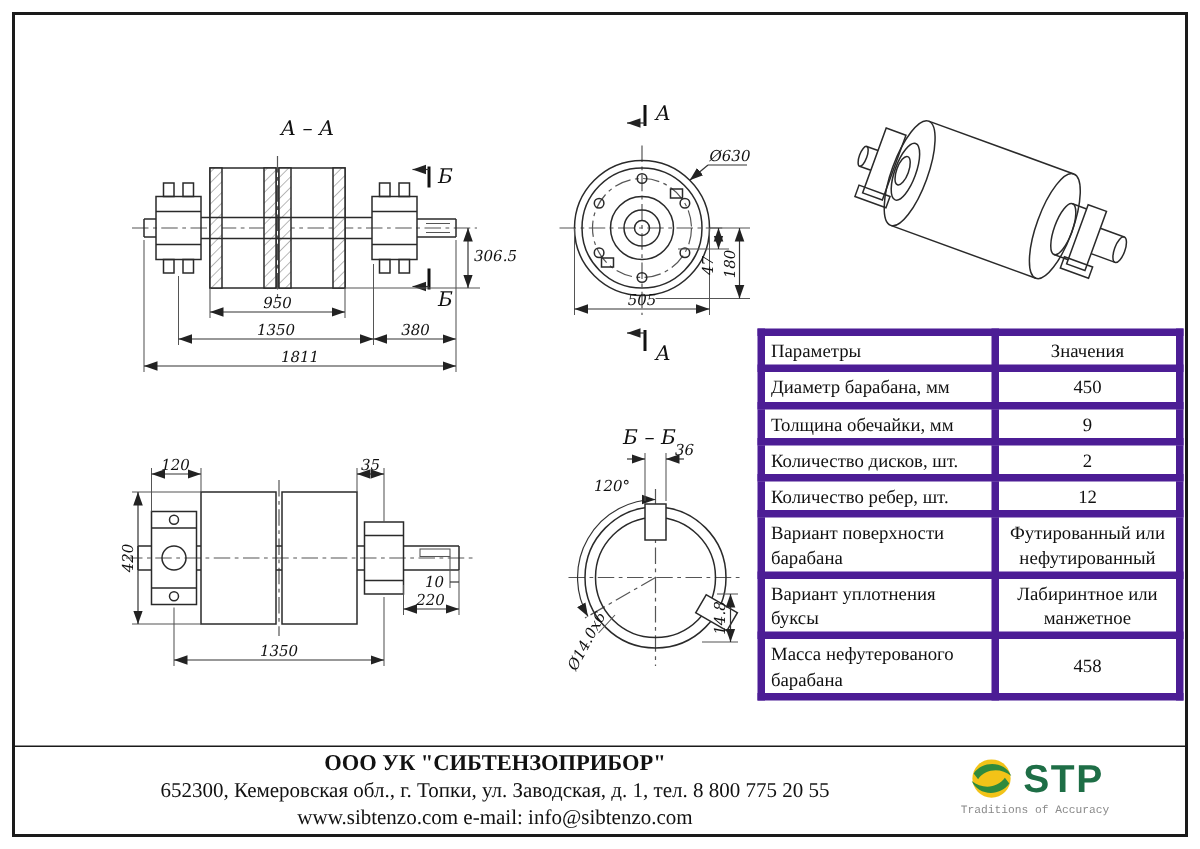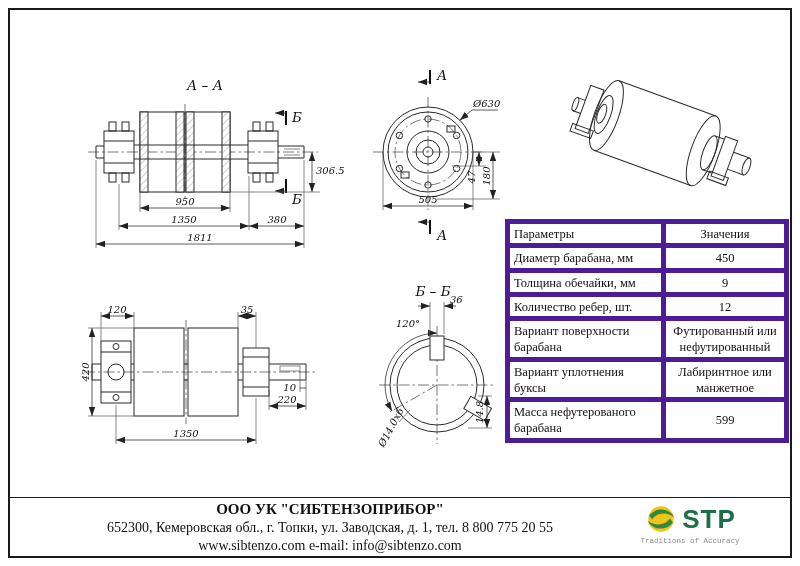--- a/index.html
+++ b/index.html
@@ -333,34 +333,38 @@
       <tbody>
         <tr>
           <td class="p">Диаметр барабана, мм</td>
           <td class="v">450</td>
         </tr>
         <tr>
           <td class="p">Толщина обечайки, мм</td>
           <td class="v">9</td>
         </tr>
         <tr>
+          <td class="p">Количество дисков, шт.</td>
+          <td class="v">2</td>
+        </tr>
+        <tr>
           <td class="p">Количество ребер, шт.</td>
           <td class="v">12</td>
         </tr>
         <tr>
           <td class="p">Вариант поверхности барабана</td>
           <td class="v">Футированный или нефутированный</td>
         </tr>
         <tr>
           <td class="p">Вариант уплотнения буксы</td>
           <td class="v">Лабиринтное или манжетное</td>
         </tr>
         <tr>
           <td class="p">Масса нефутерованого барабана</td>
-          <td class="v">599</td>
+          <td class="v">458</td>
         </tr>
       </tbody>
     </table>
   </div>
 
   <div class="footer">
     <div class="footer-text">
       <div class="company">ООО УК "СИБТЕНЗОПРИБОР"</div>
       <div class="address">652300, Кемеровская обл., г. Топки, ул. Заводская, д. 1, тел. 8 800 775 20 55</div>
       <div class="contacts">www.sibtenzo.com e-mail: info@sibtenzo.com</div>

